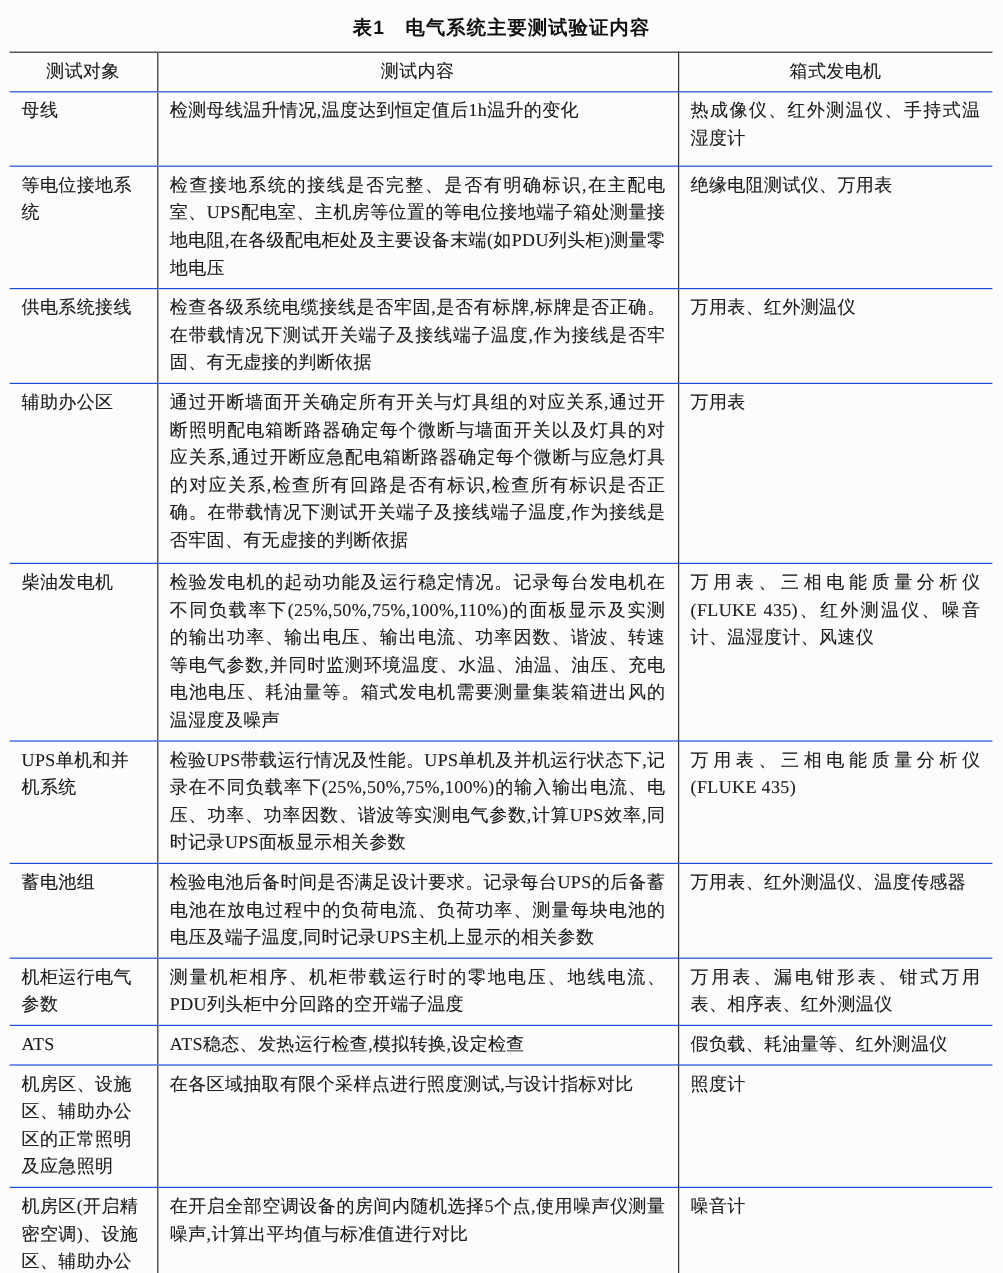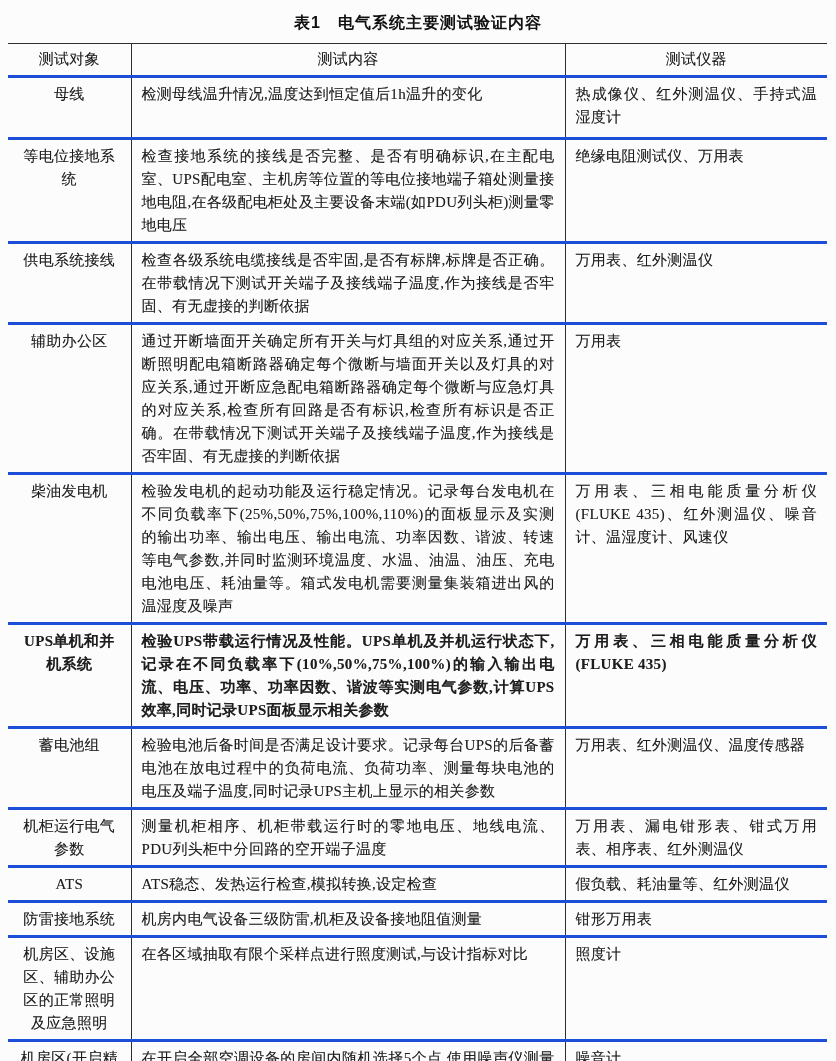--- a/index.html
+++ b/index.html
@@ -34,47 +34,47 @@
     width: 819px;
     margin-left: 8px;
     font-size: 15px;
     line-height: 23px;
   }
   col.c-obj   { width: 123px; }
   col.c-cont  { width: 434px; }
   col.c-instr { width: 262px; }
   th, td {
     border-top: 1px solid #2e2e2e;
-    border-bottom: 3px solid #1d4ed8;
+    border-bottom: 1px solid #1d4ed8;
     vertical-align: top;
     padding: 5px 10px 4px 10px;
     letter-spacing: 0.3px;
     text-shadow: 0 0 0.6px rgba(30,30,30,0.35);
   }
   th:nth-child(2), td:nth-child(2) {
     border-left: 1px solid #2e2e2e;
     border-right: 1px solid #2e2e2e;
     margin-left: 16px;
   }
   th {
     font-weight: normal;
     text-align: center;
     vertical-align: middle;
     padding: 4px 6px;
   }
   td.cell-content, td.cell-instr { text-align: justify; }
-  td.cell-obj { text-align: center; }
+  td.cell-obj { text-align: left; }
   
   tr.hdr { height: 33px; }
   tr.r0  { height: 62px; }
   tr.r1  { height: 70px; }
   tr.r2  { height: 76px; }
   tr.r3  { height: 150px; }
   tr.r4  { height: 120px; }
-  tr.r5  { height: 100px; font-weight: bold; }
+  tr.r5  { height: 100px; }
   tr.r6  { height: 79px; }
   tr.r7  { height: 48px; }
   tr.r8  { height: 30px; }
   tr.r9  { height: 35px; }
   tr.r10 { height: 72px; }
   tr.r11 { height: 131px; }
 </style>
 </head>
 <body>
 
@@ -85,21 +85,21 @@
   <table class="main">
     <colgroup>
       <col class="c-obj">
         <col class="c-cont">
         <col class="c-instr">
     </colgroup>
     <thead>
       <tr class="hdr">
         <th>测试对象</th>
         <th>测试内容</th>
-        <th>测试仪器</th>
+        <th>箱式发电机</th>
       </tr>
     </thead>
     <tbody>
       <tr class="r0">
         <td class="cell-obj">母线</td>
         <td class="cell-content">检测母线温升情况,温度达到恒定值后1h温升的变化</td>
         <td class="cell-instr">热成像仪、红外测温仪、手持式温湿度计</td>
       </tr>
       <tr class="r1">
         <td class="cell-obj">等电位接地系统</td>
@@ -116,43 +116,38 @@
         <td class="cell-content">通过开断墙面开关确定所有开关与灯具组的对应关系,通过开断照明配电箱断路器确定每个微断与墙面开关以及灯具的对应关系,通过开断应急配电箱断路器确定每个微断与应急灯具的对应关系,检查所有回路是否有标识,检查所有标识是否正确。在带载情况下测试开关端子及接线端子温度,作为接线是否牢固、有无虚接的判断依据</td>
         <td class="cell-instr">万用表</td>
       </tr>
       <tr class="r4">
         <td class="cell-obj">柴油发电机</td>
         <td class="cell-content">检验发电机的起动功能及运行稳定情况。记录每台发电机在不同负载率下(25%,50%,75%,100%,110%)的面板显示及实测的输出功率、输出电压、输出电流、功率因数、谐波、转速等电气参数,并同时监测环境温度、水温、油温、油压、充电电池电压、耗油量等。箱式发电机需要测量集装箱进出风的温湿度及噪声</td>
         <td class="cell-instr">万用表、三相电能质量分析仪(FLUKE 435)、红外测温仪、噪音计、温湿度计、风速仪</td>
       </tr>
       <tr class="r5">
         <td class="cell-obj">UPS单机和并机系统</td>
-        <td class="cell-content">检验UPS带载运行情况及性能。UPS单机及并机运行状态下,记录在不同负载率下(10%,50%,75%,100%)的输入输出电流、电压、功率、功率因数、谐波等实测电气参数,计算UPS效率,同时记录UPS面板显示相关参数</td>
+        <td class="cell-content">检验UPS带载运行情况及性能。UPS单机及并机运行状态下,记录在不同负载率下(25%,50%,75%,100%)的输入输出电流、电压、功率、功率因数、谐波等实测电气参数,计算UPS效率,同时记录UPS面板显示相关参数</td>
         <td class="cell-instr">万用表、三相电能质量分析仪(FLUKE 435)</td>
       </tr>
       <tr class="r6">
         <td class="cell-obj">蓄电池组</td>
         <td class="cell-content">检验电池后备时间是否满足设计要求。记录每台UPS的后备蓄电池在放电过程中的负荷电流、负荷功率、测量每块电池的电压及端子温度,同时记录UPS主机上显示的相关参数</td>
         <td class="cell-instr">万用表、红外测温仪、温度传感器</td>
       </tr>
       <tr class="r7">
         <td class="cell-obj">机柜运行电气参数</td>
         <td class="cell-content">测量机柜相序、机柜带载运行时的零地电压、地线电流、PDU列头柜中分回路的空开端子温度</td>
         <td class="cell-instr">万用表、漏电钳形表、钳式万用表、相序表、红外测温仪</td>
       </tr>
       <tr class="r8">
         <td class="cell-obj">ATS</td>
         <td class="cell-content">ATS稳态、发热运行检查,模拟转换,设定检查</td>
         <td class="cell-instr">假负载、耗油量等、红外测温仪</td>
       </tr>
-      <tr class="r9">
-        <td class="cell-obj">防雷接地系统</td>
-        <td class="cell-content">机房内电气设备三级防雷,机柜及设备接地阻值测量</td>
-        <td class="cell-instr">钳形万用表</td>
-      </tr>
       <tr class="r10">
         <td class="cell-obj">机房区、设施区、辅助办公区的正常照明及应急照明</td>
         <td class="cell-content">在各区域抽取有限个采样点进行照度测试,与设计指标对比</td>
         <td class="cell-instr">照度计</td>
       </tr>
       <tr class="r11">
         <td class="cell-obj">机房区(开启精密空调)、设施区、辅助办公区、楼顶设备区域(开启冷却塔、箱式发电机)</td>
         <td class="cell-content">在开启全部空调设备的房间内随机选择5个点,使用噪声仪测量噪声,计算出平均值与标准值进行对比</td>
         <td class="cell-instr">噪音计</td>
       </tr>

